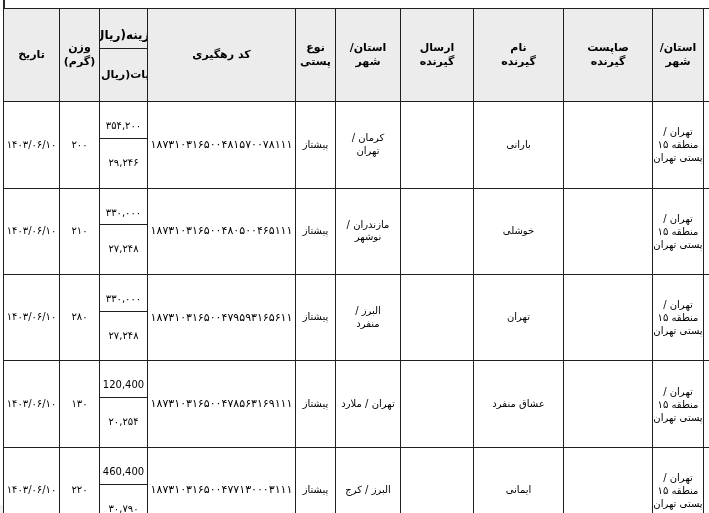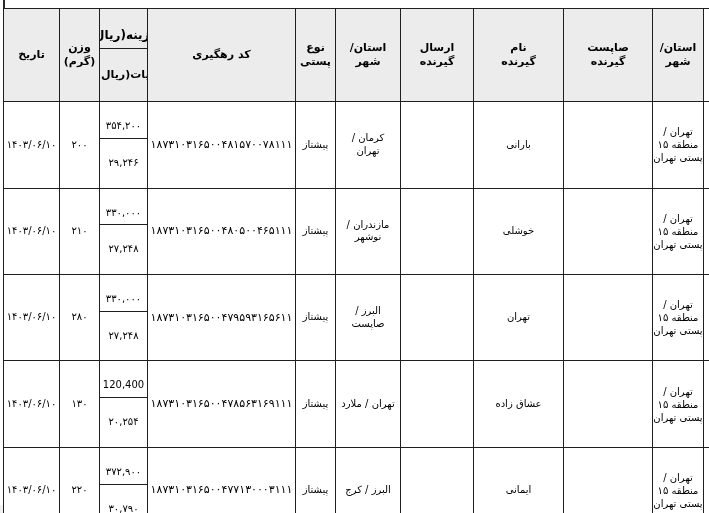--- a/index.html
+++ b/index.html
@@ -124,37 +124,37 @@
   </tr>
       <tr>
     <td class="sliver"></td>
     <td class="origin">تهران /
 منطقه ۱۵
 پستی تهران</td>
     <td></td>
     <td>تهران</td>
     <td></td>
     <td>البرز /
-صاپست</td>
+منفرد</td>
     <td>پیشتاز</td>
     <td class="code">۱۸۷۳۱۰۳۱۶۵۰۰۴۷۹۵۹۳۱۶۵۶۱۱</td>
     <td class="costcell">
       <div class="cost">۳۳۰,۰۰۰</div>
       <div class="tax">۲۷,۲۴۸</div>
     </td>
     <td>۲۸۰</td>
     <td>۱۴۰۳/۰۶/۱۰</td>
   </tr>
       <tr>
     <td class="sliver"></td>
     <td class="origin">تهران /
 منطقه ۱۵
 پستی تهران</td>
     <td></td>
-    <td>عشاق زاده</td>
+    <td>عشاق منفرد</td>
     <td></td>
     <td>تهران / ملارد</td>
     <td>پیشتاز</td>
     <td class="code">۱۸۷۳۱۰۳۱۶۵۰۰۴۷۸۵۶۳۱۶۹۱۱۱</td>
     <td class="costcell">
       <div class="cost">120,400</div>
       <div class="tax">۲۰,۲۵۴</div>
     </td>
     <td>۱۳۰</td>
     <td>۱۴۰۳/۰۶/۱۰</td>
@@ -164,20 +164,20 @@
     <td class="origin">تهران /
 منطقه ۱۵
 پستی تهران</td>
     <td></td>
     <td>ایمانی</td>
     <td></td>
     <td>البرز / کرج</td>
     <td>پیشتاز</td>
     <td class="code">۱۸۷۳۱۰۳۱۶۵۰۰۴۷۷۱۳۰۰۰۳۱۱۱</td>
     <td class="costcell">
-      <div class="cost">۳۷۲,۹۰۰</div>
+      <div class="cost">460,400</div>
       <div class="tax">۳۰,۷۹۰</div>
     </td>
     <td>۲۲۰</td>
     <td>۱۴۰۳/۰۶/۱۰</td>
   </tr>
     </tbody>
 </table>
 
 </body></html>

